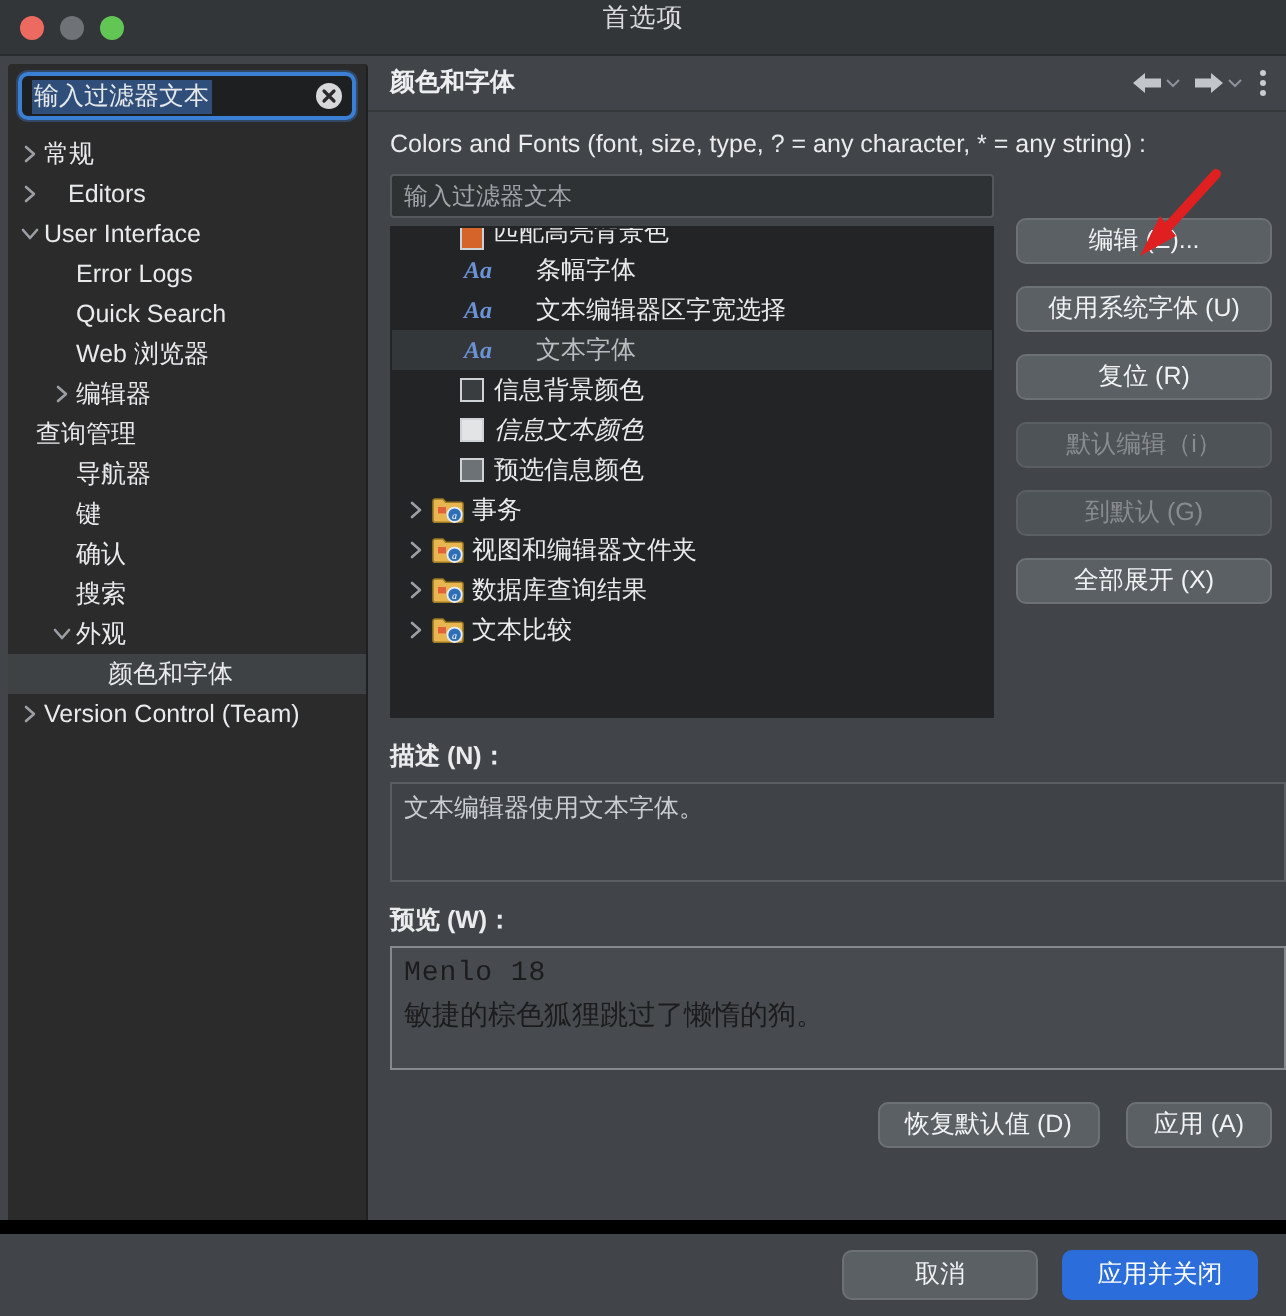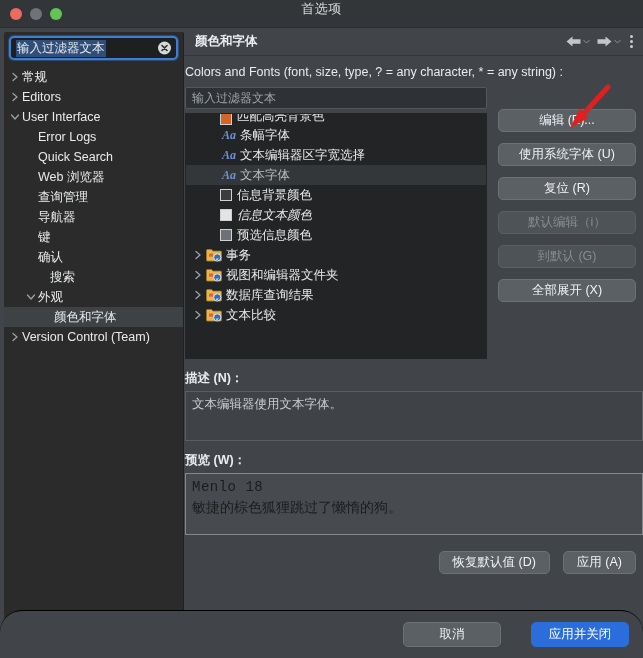--- a/index.html
+++ b/index.html
@@ -127,21 +127,21 @@
   .caret-sm { color: #8d9298; }
   #kebab {
     margin-left: 9px; margin-right: 2px;
     display: flex; flex-direction: column; gap: 2px;
     align-items: center;
   }
   #kebab i { width: 3px; height: 3px; background: #c9ccd0; border-radius: 50%; display: block; }
 
   #main-scroll {
     flex: 1 1 auto; min-height: 0;
-    padding: 9px 0 0 1px;
+    padding: 9px 0 0 11px;
     display: flex; flex-direction: column;
   }
 
   #cf-caption {
     font-size: 12.5px; color: #e9ebed;
     margin-bottom: 8px;
   }
 
   
   #cf-row { display: flex; align-items: flex-start; }
@@ -181,21 +181,21 @@
     width: 12px; height: 12px; flex: 0 0 12px;
     border: 1px solid #cfd2d5;
     margin-right: 5px;
     display: block;
   }
   .aa {
     width: 18px; flex: 0 0 18px;
     font-family: "Liberation Serif", serif;
     font-style: italic; font-weight: bold;
     font-size: 12px; color: #6b93d6;
-    margin-right: 2px;
+    margin-right: 20px;
     text-align: center;
   }
   .folder { width: 17px; flex: 0 0 17px; margin-right: 3px; display: flex; align-items: center; }
   .folder svg { display: block; }
 
   
   #cf-btns {
     flex: 1 1 auto;
     padding-left: 11px; padding-right: 7px;
     padding-top: 22px;
@@ -243,26 +243,25 @@
   #cf-footer {
     display: flex; justify-content: flex-end;
     gap: 13px;
     padding: 16px 7px 12px 0;
   }
   #cf-footer .btn { padding: 0 13px; }
 
   
   #dlg-footer {
     flex: 0 0 48px; height: 48px;
-    border-top: 1px solid #000000;
+    border-top: 7px solid #000000;
     display: flex; align-items: center; justify-content: flex-end;
-    gap: 30px;
+    gap: 12px;
     padding: 0 14px 0 0;
     background: #414549;
-    border-radius: 22px;
   }
   #dlg-footer .btn { min-width: 98px; height: 25px; }
   .btn.primary {
     background: #2b6ddb; border-color: #2b6ddb; color: #ffffff;
   }
 
   
   #arrow { position: absolute; left: 556px; top: 84px; pointer-events: none; }
 </style>
 </head>
@@ -294,21 +293,21 @@
       </div>
       <div id="tree-side">
           <div class="node" style="padding-left: 4px;">
             <span class="twisty">
               <svg width="8" height="10" viewBox="0 0 8 10">
                 <path d="M2 1.5 L6 5 L2 8.5" stroke="#9aa0a6" stroke-width="1.3" fill="none" stroke-linecap="round" stroke-linejoin="round"></path>
               </svg>
             </span>
             <span class="node-label">常规</span>
           </div>
-          <div class="node" style="padding-left: 4px;">
+          <div class="node" style="padding-left: 4px; gap: 12px;">
             <span class="twisty">
               <svg width="8" height="10" viewBox="0 0 8 10">
                 <path d="M2 1.5 L6 5 L2 8.5" stroke="#9aa0a6" stroke-width="1.3" fill="none" stroke-linecap="round" stroke-linejoin="round"></path>
               </svg>
             </span>
             <span class="node-label">Editors</span>
           </div>
           <div class="node" style="padding-left: 4px;">
             <span class="twisty">
               <svg width="10" height="8" viewBox="0 0 10 8">
@@ -322,37 +321,45 @@
             <span class="node-label">Error Logs</span>
           </div>
           <div class="node" style="padding-left: 20px;">
             <span class="twisty"></span>
             <span class="node-label">Quick Search</span>
           </div>
           <div class="node" style="padding-left: 20px;">
             <span class="twisty"></span>
             <span class="node-label">Web 浏览器</span>
           </div>
-          <div class="node" style="padding-left: 20px; font-family: Liberation Serif, serif;">
+          <div class="node" style="padding-left: 20px;">
+            <span class="twisty">
+              <svg width="8" height="10" viewBox="0 0 8 10">
+                <path d="M2 1.5 L6 5 L2 8.5" stroke="#9aa0a6" stroke-width="1.3" fill="none" stroke-linecap="round" stroke-linejoin="round"></path>
+              </svg>
+            </span>
+            <span class="node-label">编辑器</span>
+          </div>
+          <div class="node" style=" font-family: Liberation Serif, serif;">
             <span class="twisty"></span>
             <span class="node-label">查询管理</span>
           </div>
           <div class="node" style="padding-left: 20px;">
             <span class="twisty"></span>
             <span class="node-label">导航器</span>
           </div>
           <div class="node" style="padding-left: 20px;">
             <span class="twisty"></span>
             <span class="node-label">键</span>
           </div>
           <div class="node" style="padding-left: 20px;">
             <span class="twisty"></span>
             <span class="node-label">确认</span>
           </div>
-          <div class="node" style="padding-left: 32px;">
+          <div class="node" style="padding-left: 20px;">
             <span class="twisty"></span>
             <span class="node-label">搜索</span>
           </div>
           <div class="node" style="padding-left: 20px;">
             <span class="twisty">
               <svg width="10" height="8" viewBox="0 0 10 8">
                 <path d="M1.5 2 L5 6 L8.5 2" stroke="#9aa0a6" stroke-width="1.3" fill="none" stroke-linecap="round" stroke-linejoin="round"></path>
               </svg>
             </span>
             <span class="node-label">外观</span>

